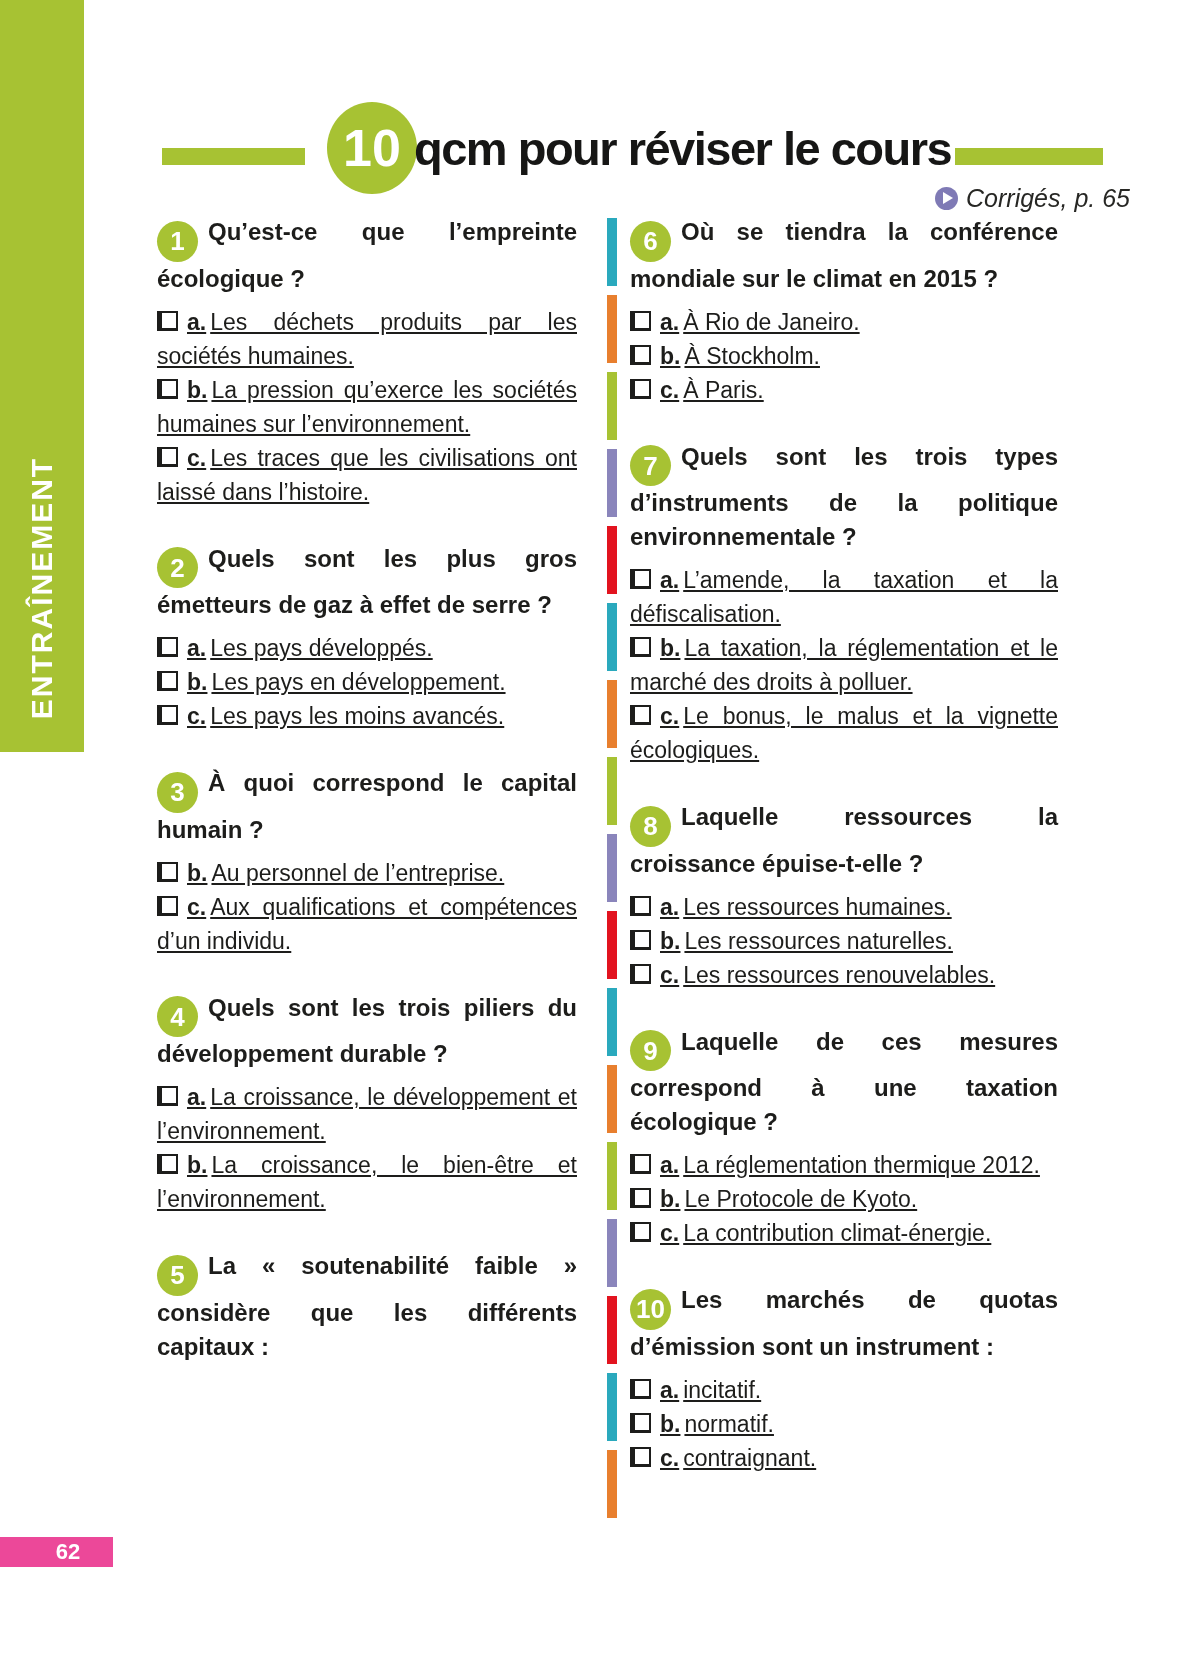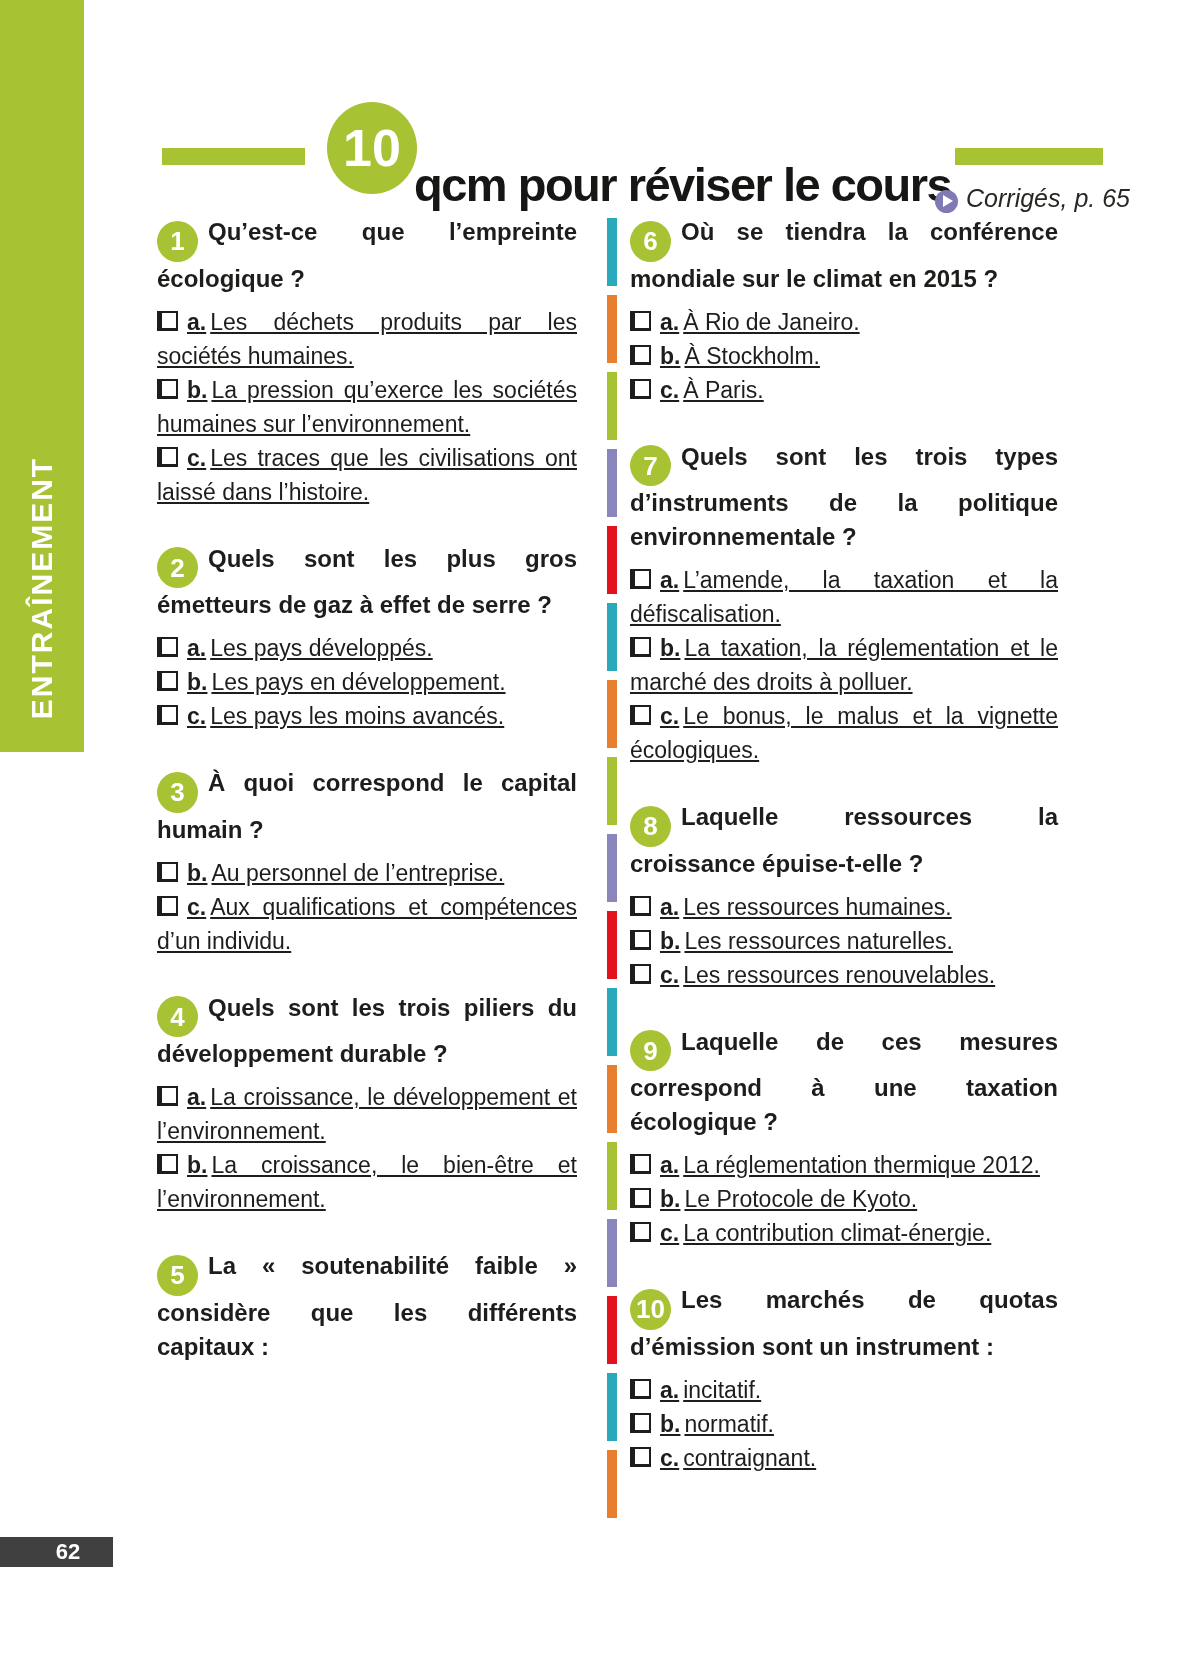--- a/index.html
+++ b/index.html
@@ -8,40 +8,40 @@
     font-family:"Liberation Sans","DejaVu Sans",sans-serif;color:#1d1d1b;
     overflow:hidden;
   }
   
   .sidebar{position:absolute;left:0;top:0;width:84px;height:752px;background:#a7c233;}
   .sidebar-label{
     position:absolute;left:42px;top:588px;transform:translate(-50%,-50%) rotate(-90deg);
     white-space:nowrap;color:#ffffff;font-weight:bold;font-size:30px;letter-spacing:2px;
   }
   
-  .page-bar{position:absolute;left:0;top:1537px;width:113px;height:30px;background:#404040;}
+  .page-bar{position:absolute;left:0;top:1537px;width:113px;height:30px;background:#ec4899;}
   .page-number{
     position:absolute;left:68px;top:15px;transform:translate(-50%,-50%);
     color:#ffffff;font-weight:bold;font-size:22px;
   }
   
   .rule{position:absolute;height:17px;background:#a7c233;}
   .rule-left{left:162px;top:148px;width:143px;}
   .rule-right{left:955px;top:148px;width:148px;}
   .count-badge{
     position:absolute;left:327px;top:102px;width:90px;height:92px;border-radius:50%;
     background:#a7c233;color:#ffffff;font-weight:bold;font-size:52px;
     display:flex;align-items:center;justify-content:center;
   }
   .page-title{
     position:absolute;left:414px;top:121px;width:560px;
-    font-size:47px;font-weight:bold;letter-spacing:-1.5px;color:#161615;white-space:nowrap;margin-top:36px;
+    font-size:47px;font-weight:bold;letter-spacing:-1.5px;color:#161615;white-space:nowrap;
   }
   .corriges{
-    position:absolute;right:68px;top:184px;display:flex;align-items:flex-end;gap:8px;
+    position:absolute;right:68px;top:184px;display:flex;align-items:center;gap:8px;
     font-size:25px;font-style:italic;color:#272724;
   }
   .play-icon{width:23px;height:23px;border-radius:50%;background:#7f7ab5;position:relative;flex:none;}
   .play-icon::before{
     content:"";position:absolute;left:8px;top:5px;
     border-left:10px solid #ffffff;border-top:6.5px solid transparent;border-bottom:6.5px solid transparent;
   }
   
   .col{position:absolute;top:215px;}
   .col-left{left:157px;width:420px;}

